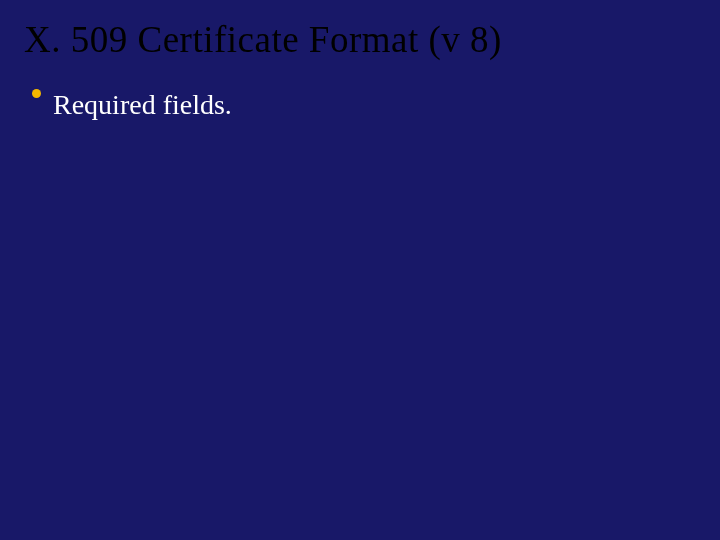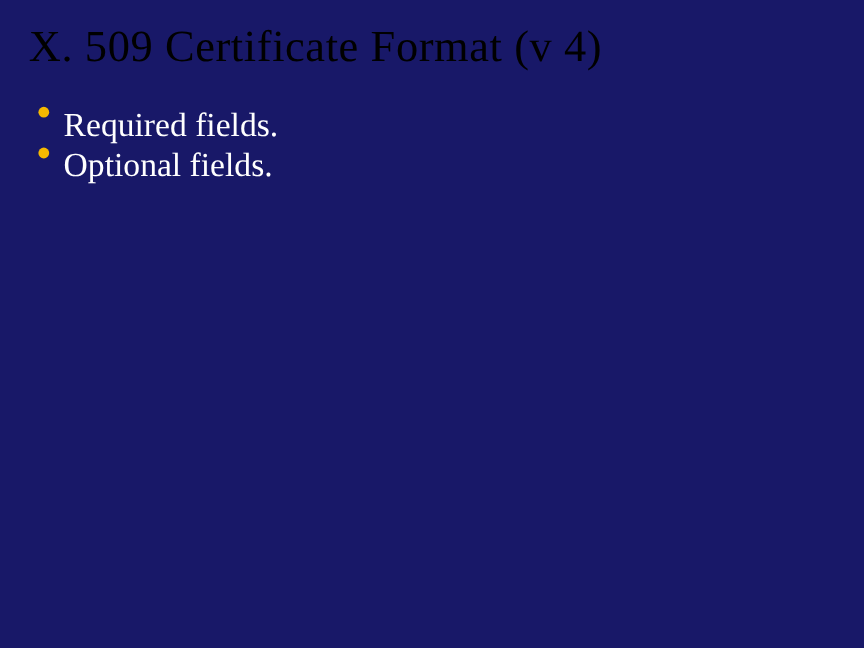--- a/index.html
+++ b/index.html
@@ -46,24 +46,20 @@
     .bullet-text {
       color: #ffffff;
       font-size: 28px;
       font-weight: normal;
     }
   </style>
 </head>
 <body>
 
 <div class="slide">
-  <h1 class="title">X. 509 Certificate Format (v 4)</h1>
+  <h1 class="title">X. 509 Certificate Format (v 8)</h1>
   <ul class="bullet-list">
     <li class="bullet-item">
       <span class="bullet-dot"></span>
       <span class="bullet-text">Required fields.</span>
     </li>
-    <li class="bullet-item">
-      <span class="bullet-dot"></span>
-      <span class="bullet-text">Optional fields.</span>
-    </li>
   </ul>
 </div>
 
 </body></html>

